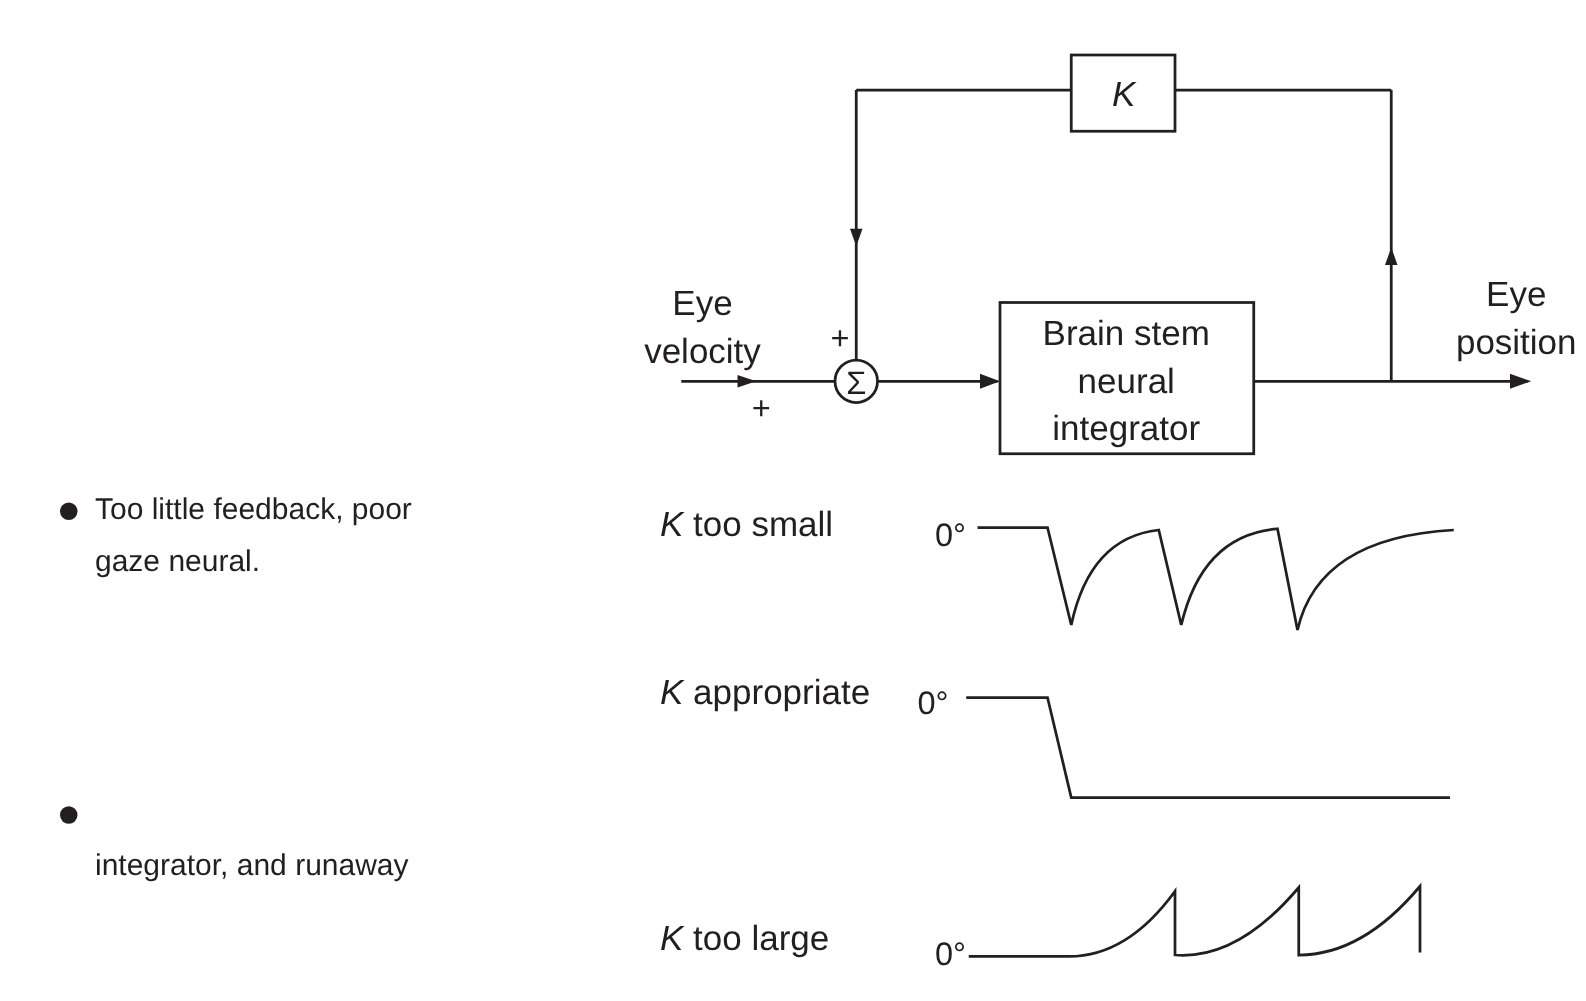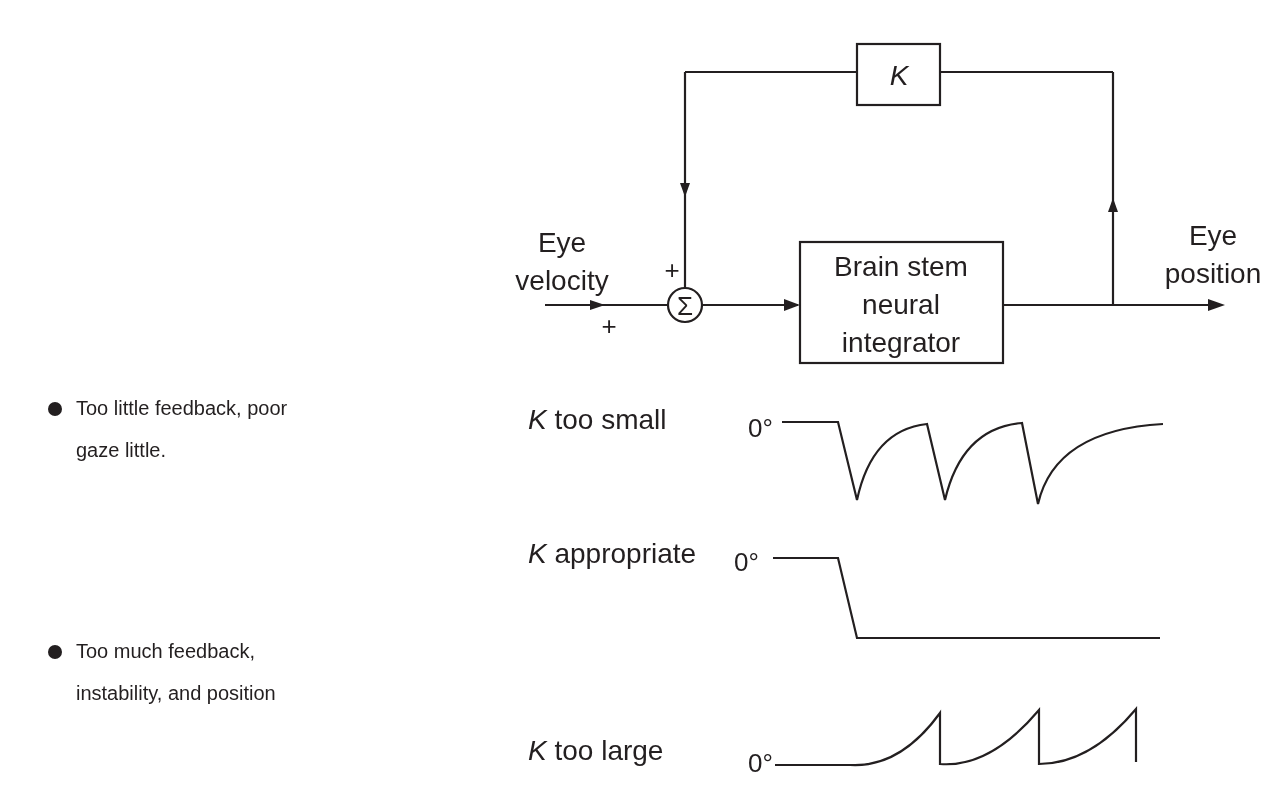--- a/index.html
+++ b/index.html
@@ -1,21 +1,21 @@
 <!DOCTYPE html>
 <html><head>
 <meta charset="utf-8">
 <style>
   html, body { margin: 0; padding: 0; background: #ffffff; }
   body { width: 1269px; height: 801px; position: relative; overflow: hidden;
          font-family: "Liberation Sans", sans-serif; color: #231f20; }
   svg { position: absolute; left: 0; top: 0; }
   .txt { font-family: "Liberation Sans", sans-serif; fill: #231f20; }
   .it { font-style: italic; }
-  .bullet { position: absolute; left: 48px; font-size: 20px; line-height: 42px; color: #231f20; }
+  .bullet { position: absolute; left: 48px; font-size: 24px; line-height: 42px; color: #231f20; }
   .bullet .dot { position: absolute; left: 0; top: 15px; width: 14px; height: 14px; border-radius: 50%; background: #231f20; }
   .bullet .text { margin-left: 28px; display: block; width: 420px; }
 </style>
 </head>
 <body>
 
 <svg width="1269" height="801" viewBox="0 0 1269 801">
   <defs>
     <marker id="arr" markerWidth="12" markerHeight="10" refX="11" refY="5" orient="auto" markerUnits="userSpaceOnUse">
       <path d="M0,0 L12,5 L0,10 z" fill="#231f20"></path>
@@ -74,23 +74,23 @@
     <tspan class="it">K</tspan><tspan> too large</tspan>
   </text>
   <text class="txt" x="748" y="772" font-size="26">0°</text>
   <path fill="none" stroke="#231f20" stroke-width="2.2" d="M782,765 L775,765 L775,765 L775,765 M775,765 L850,765 Q900,768 940,713 L940,764 Q990,768 1039,710 L1039,764 Q1090,764 1136,709 L1136,762"></path>
 </svg>
 
 <div class="bullet" style="top:387px;">
   <span class="dot"></span>
   <span class="text">
     <span>Too little feedback, poor</span><br>
-    <span>gaze little.</span>
+    <span>gaze neural.</span>
   </span>
 </div>
 
 <div class="bullet" style="top:630px;">
   <span class="dot"></span>
   <span class="text">
-    <span>Too much feedback,</span><br>
-    <span>instability, and position</span><br>
+    <br>
+    <span>integrator, and runaway</span><br>
   </span>
 </div>
 
 </body></html>

